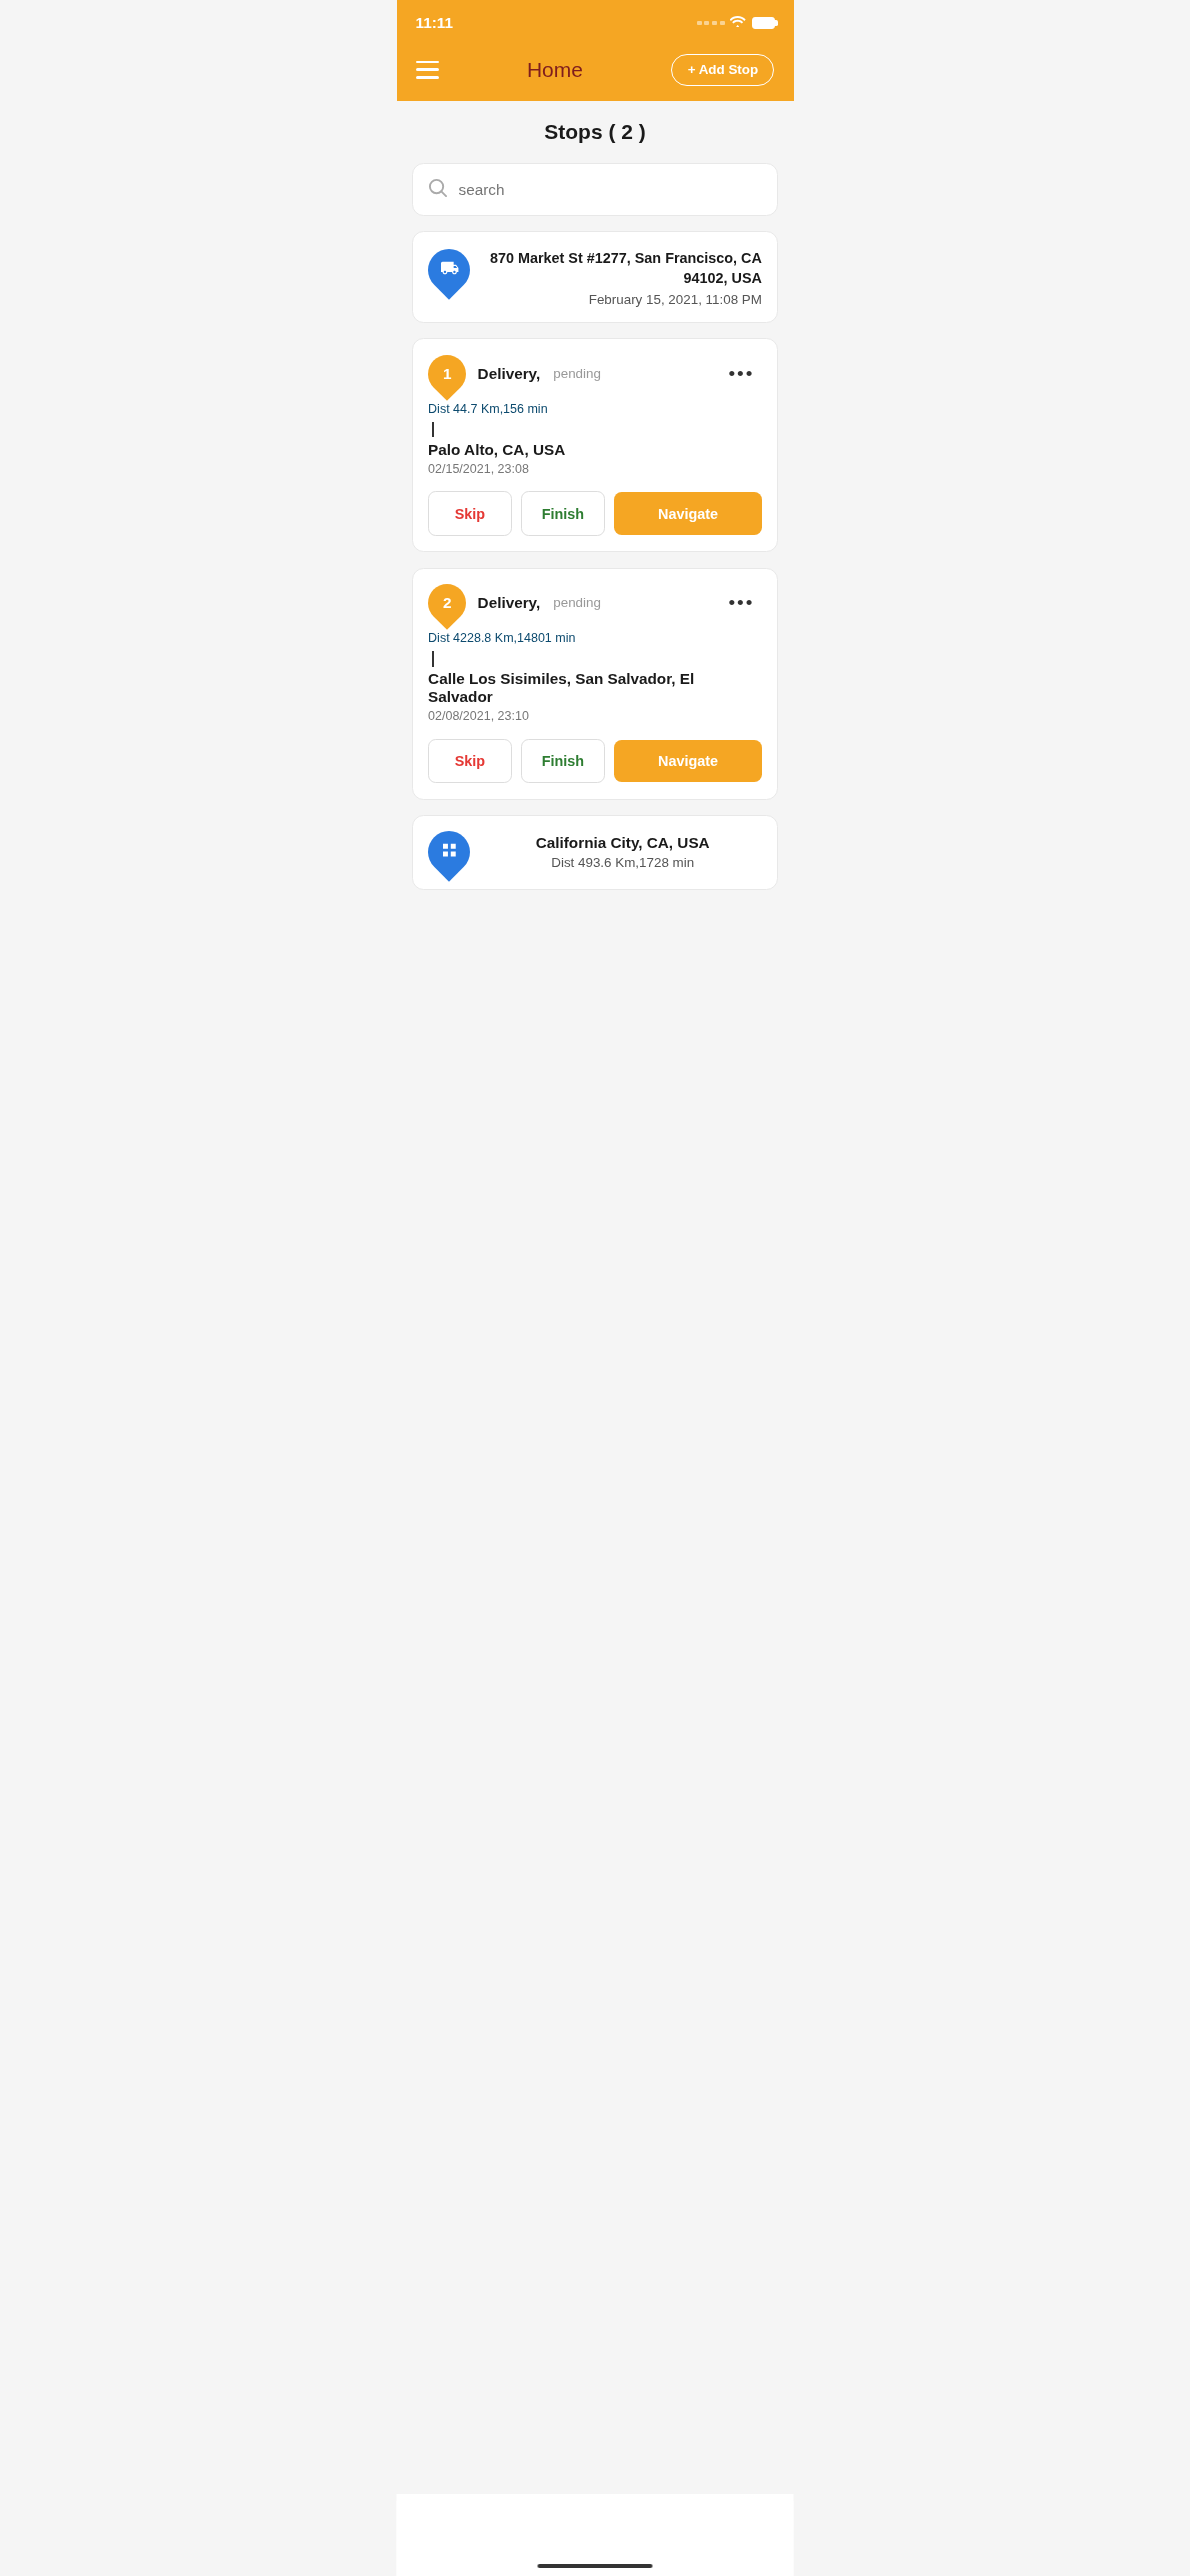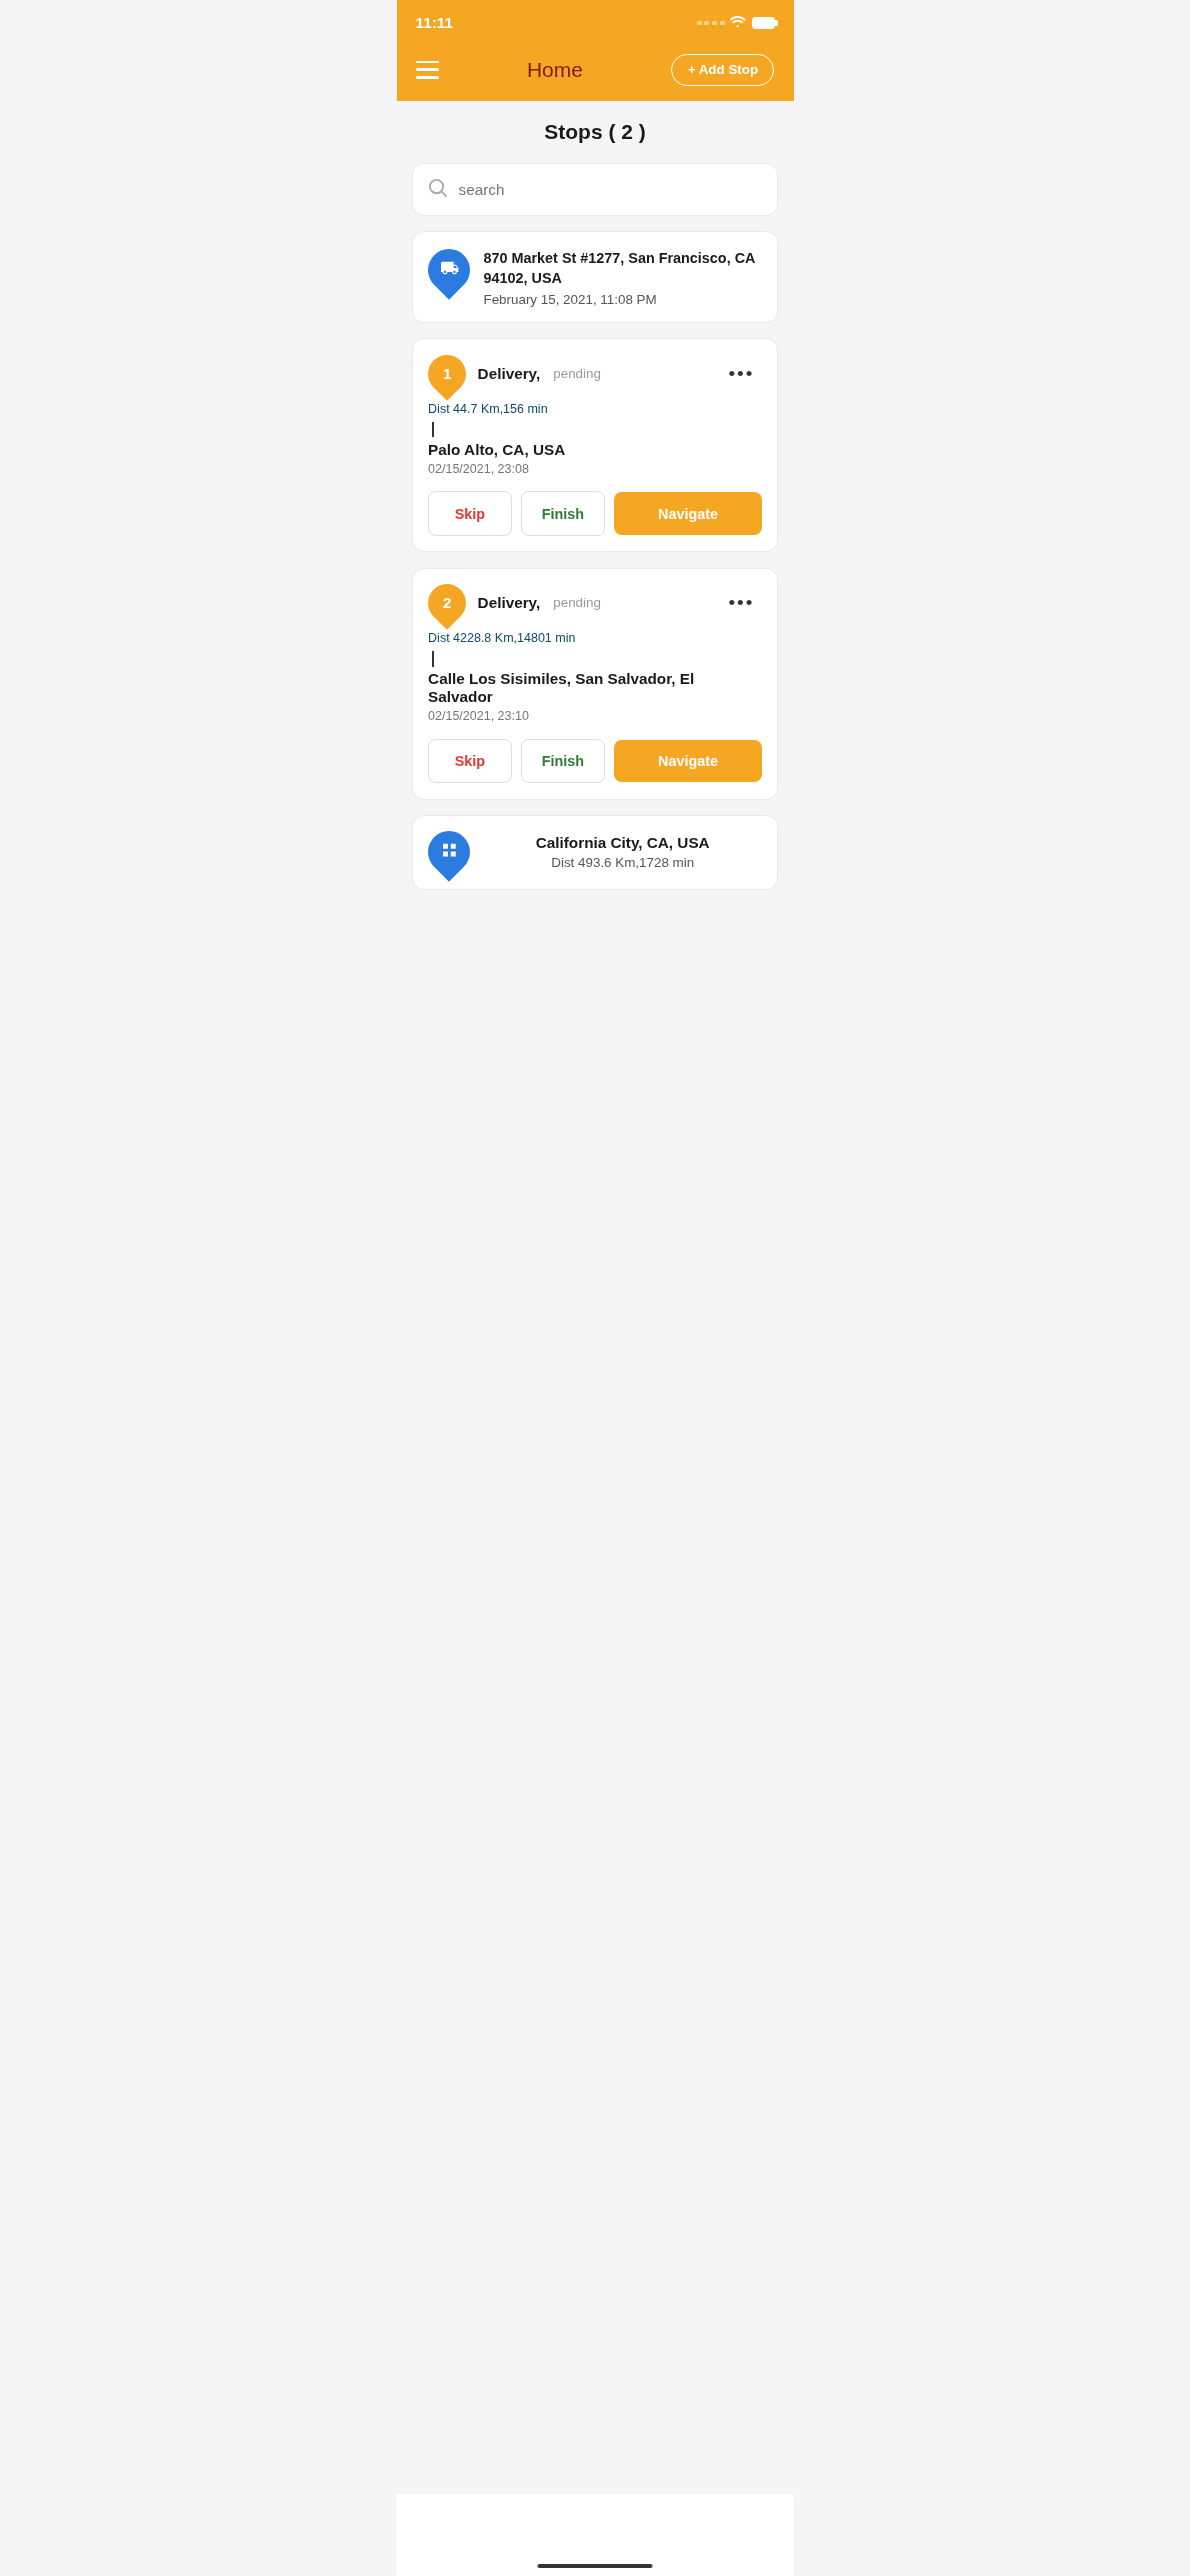--- a/index.html
+++ b/index.html
@@ -165,20 +165,21 @@
     
     .current-location-card {
       background: white;
       border-radius: 11.5px;
       padding: 15.3px;
       margin-bottom: 15.3px;
       display: flex;
       align-items: flex-start;
       gap: 13.4px;
       border: 1px solid #e8e8e8;
+      text-align: right;
     }
 
     .location-pin-blue {
       width: 42px;
       height: 42px;
       background: #2B7BE0;
       border-radius: 50% 50% 50% 0;
       transform: rotate(-45deg);
       flex-shrink: 0;
       display: flex;
@@ -563,21 +564,21 @@
         <div class="stop-type-row">
           <span class="stop-type">Delivery,</span>
           <span class="stop-status">pending</span>
         </div>
       </div>
       <button class="more-btn">•••</button>
     </div>
     <div class="stop-dist">Dist 4228.8 Km,14801 min</div>
     <div class="stop-divider"></div>
     <div class="stop-address">Calle Los Sisimiles, San Salvador, El Salvador</div>
-    <div class="stop-datetime">02/15/2021, 23:10</div>
+    <div class="stop-datetime">02/08/2021, 23:10</div>
     <div class="stop-actions">
       <button class="btn-skip">Skip</button>
       <button class="btn-finish">Finish</button>
       <button class="btn-navigate">Navigate</button>
     </div>
   </div>
 
   <div class="destination-card">
     <div class="dest-pin-blue">
       <span class="pin-inner">

